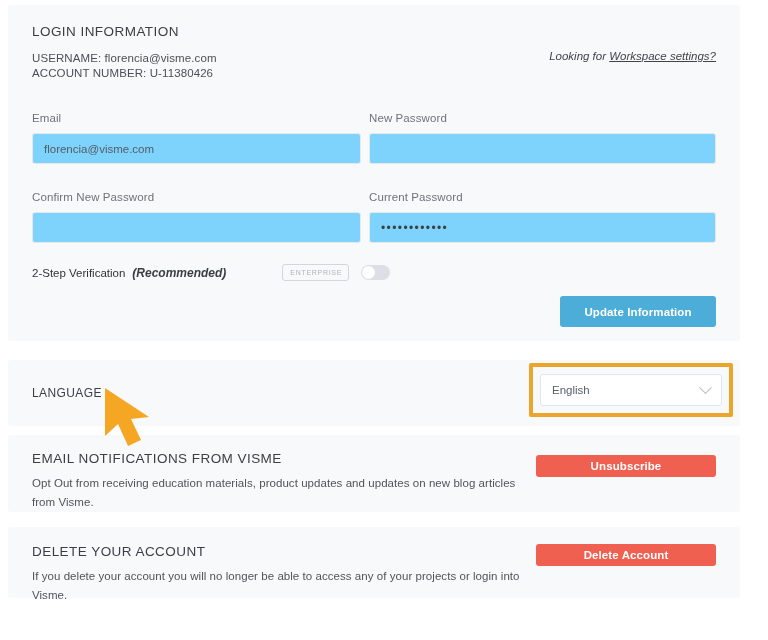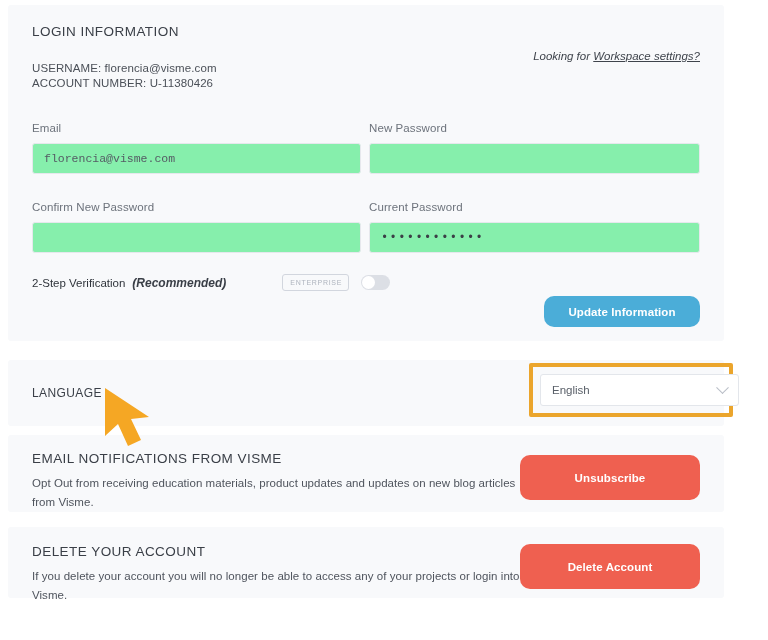--- a/index.html
+++ b/index.html
@@ -10,21 +10,21 @@
     background: #ffffff;
     font-family: "Liberation Sans", sans-serif;
     overflow: hidden;
   }
 
   .page {
     position: relative;
     width: 768px;
     height: 640px;
     background: #ffffff;
-    padding: 5px 44px 0 8px;
+    padding: 5px 28px 0 8px;
   }
 
   
   .card {
     background: #f8f9fb;
     border-radius: 3px;
     position: relative;
   }
 
   
@@ -36,21 +36,21 @@
   .section-title {
     font-size: 13.5px;
     letter-spacing: .45px;
     color: #3a3f47;
     font-weight: 400;
   }
 
   .meta-line {
     font-size: 11.5px;
     color: #4b5058;
-    margin-top: 22px;
+    margin-top: 12px;
     line-height: 15px;
     letter-spacing: .1px;
   }
   .meta-line.second { margin-top: 0; }
 
   .workspace-link {
     position: absolute;
     right: 24px;
     top: 45px;
     font-size: 11.5px;
@@ -78,27 +78,27 @@
     font-size: 11.5px;
     color: #6d737c;
     display: block;
     margin-bottom: 9px;
     letter-spacing: .1px;
   }
 
   .field-input {
     width: 100%;
     height: 31px;
-    background: #86efac;
+    background: #7dd3fc;
     border: 1px solid #e6e8ed;
     border-radius: 3px;
     padding: 0 11px;
     font-size: 11.5px;
     color: #555b64;
-    font-family: Liberation Mono, monospace;
+    font-family: Liberation Sans, sans-serif;
     outline: none;
   }
   .field-input::placeholder { color: #b6bcc5; }
   .field-input.pw {
     letter-spacing: 1.4px;
     font-size: 12px;
     color: #3b3f46;
   }
 
   
@@ -141,21 +141,21 @@
     position: absolute;
     left: 1px; top: 1px;
     width: 13px; height: 13px;
     background: #ffffff;
     border-radius: 50%;
   }
 
   
   .btn {
     border: none;
-    border-radius: 10px;
+    border-radius: 3px;
     color: #ffffff;
     font-family: "Liberation Sans", sans-serif;
     cursor: pointer;
     font-size: 11.5px;
   }
   .btn-update {
     position: absolute;
     right: 24px;
     bottom: 14px;
     width: 156px;
@@ -181,21 +181,21 @@
     top: 3px;
     width: 204px;
     height: 54px;
     border: 4px solid #eba52c;
     border-radius: 2px;
   }
   .lang-select {
     position: absolute;
     left: 532px;
     top: 14px;
-    width: 199px;
+    width: 182px;
     height: 32px;
     background: #ffffff;
     border: 1px solid #e3e6eb;
     border-radius: 3px;
     display: flex;
     align-items: center;
     padding: 0 11px;
   }
   .lang-select .value {
     font-size: 11.5px;
@@ -227,21 +227,21 @@
     margin-top: 8px;
     max-width: 500px;
     letter-spacing: .05px;
   }
   #card-delete .card-body-text { max-width: 520px; }
 
   .btn-danger {
     position: absolute;
     right: 24px;
     width: 180px;
-    height: 45px;
+    height: 22px;
     background: #ef6050;
     font-weight: bold;
     letter-spacing: .1px;
   }
   #btn-unsubscribe { top: 20px; }
   #btn-delete { top: 17px; }
 
   
   .cursor {
     position: absolute;

